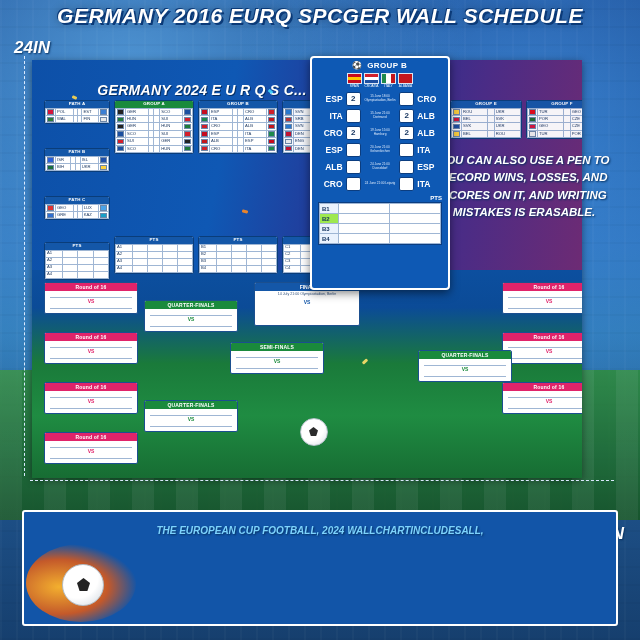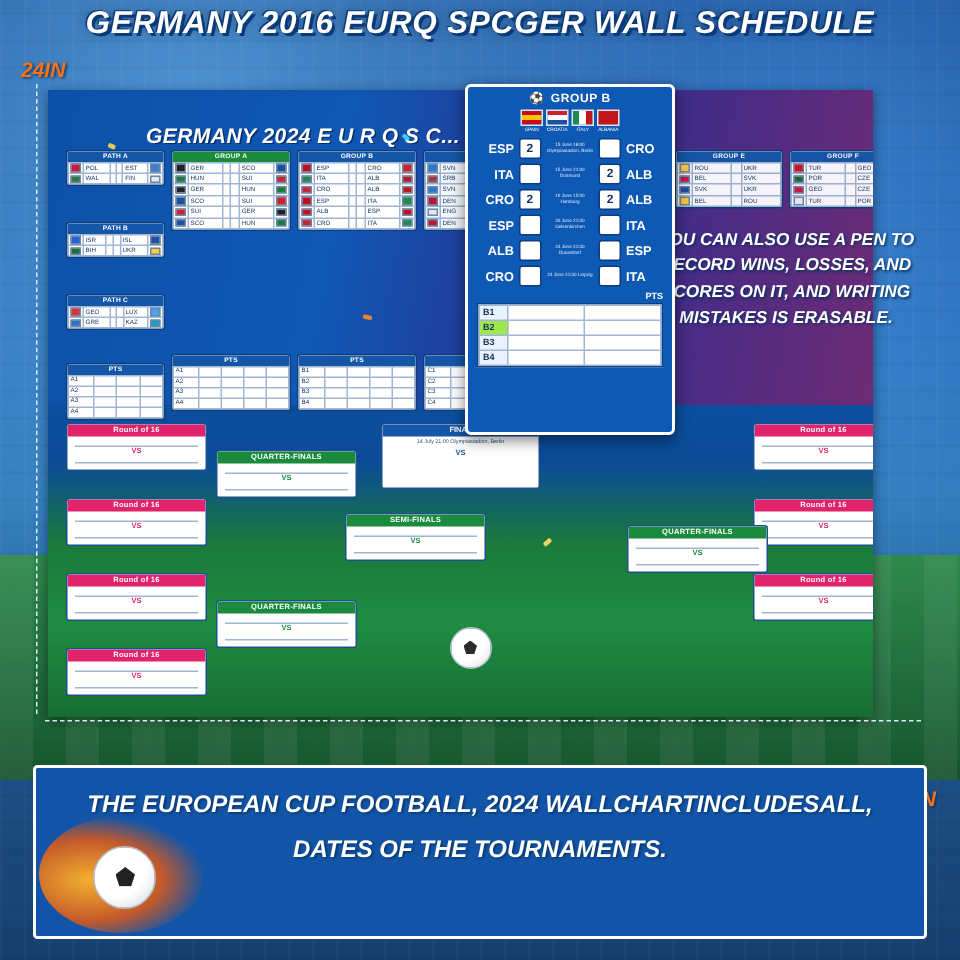--- a/index.html
+++ b/index.html
@@ -38,21 +38,21 @@
   .top-title{
     position:absolute;top:4px;left:0;right:0;text-align:center;
     font-size:21px;font-weight:bold;font-style:italic;color:#ffffff;
     letter-spacing:.5px;
     text-shadow:2px 2px 0 #0b3a78, -1px -1px 0 #0b3a78, 0 0 8px rgba(0,0,0,.4);
     z-index:40;
   }
 
   
   .meas{
-    position:absolute;color:#f97316;font-weight:bold;font-style:italic;font-size:14px;
+    position:absolute;color:#ffffff;font-weight:bold;font-style:italic;font-size:17px;
     text-shadow:1px 1px 2px #06305f;z-index:40;
   }
   .meas-24{left:14px;top:38px;}
   .meas-36{right:16px;top:487px;margin-top:37px;}
 
   .dashline{position:absolute;border-color:#cfe3ff;z-index:35;}
   .dash-left{left:24px;top:56px;height:420px;border-left:1px dashed #dbeaff;}
   .dash-bottom{left:30px;right:26px;top:480px;border-top:1px dashed #dbeaff;}
 
   
@@ -159,22 +159,22 @@
   }
   .ball:before{
     content:"";position:absolute;left:8px;top:8px;width:9px;height:9px;background:#2b2b2b;
     clip-path:polygon(50% 0,100% 38%,80% 100%,20% 100%,0 38%);
   }
 
   
   .caption{
     position:absolute;left:22px;right:22px;bottom:14px;height:102px;
     background:#1255a8;border:2px solid #ffffff;border-radius:3px;
-    color:#ffffff;font-weight:bold;font-style:italic;text-align:center;
-    font-size:16px;line-height:1.85;padding-top:10px;
+    color:#7dd3fc;font-weight:bold;font-style:italic;text-align:center;
+    font-size:10px;line-height:1.85;padding-top:10px;
     text-shadow:1px 1px 2px #06305f;z-index:40;
   }
   .flame{
     position:absolute;left:26px;bottom:18px;width:110px;height:78px;z-index:41;
     background:radial-gradient(ellipse at 30% 55%, rgba(255,180,40,.95), rgba(255,90,0,.75) 45%, rgba(255,60,0,0) 72%);
     border-radius:50%;
   }
   .flame .b2{
     position:absolute;left:36px;top:20px;width:40px;height:40px;border-radius:50%;
     background:radial-gradient(circle at 35% 30%,#ffffff 55%,#cfd6de 100%);
@@ -944,17 +944,16 @@
           </tr>
     </tbody>
       </table>
   </div>
 </div>
 
 <div class="ball"></div>
 
 <div class="caption">
   <div>THE EUROPEAN CUP FOOTBALL, 2024 WALLCHARTINCLUDESALL,</div>
-  <div>DATES OF THE TOURNAMENTS.</div>
 </div>
 <div class="flame">
     <div class="b2"></div>
   </div>
 
 </body></html>

